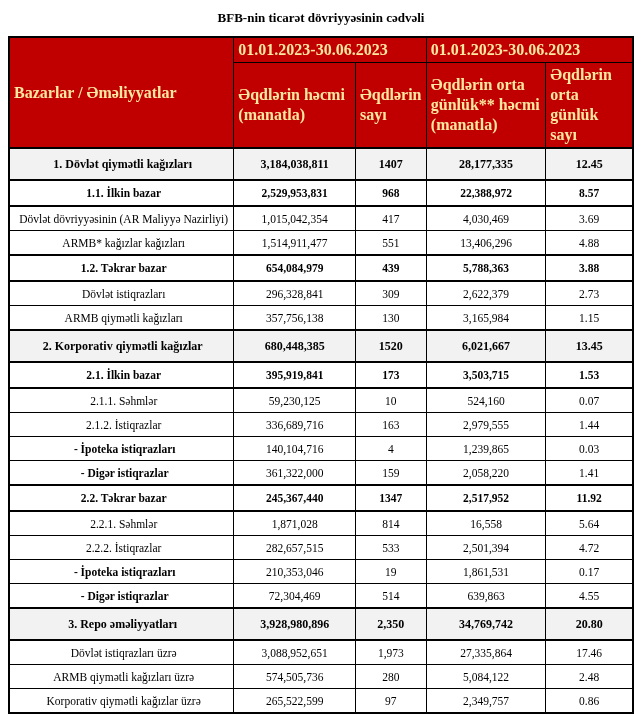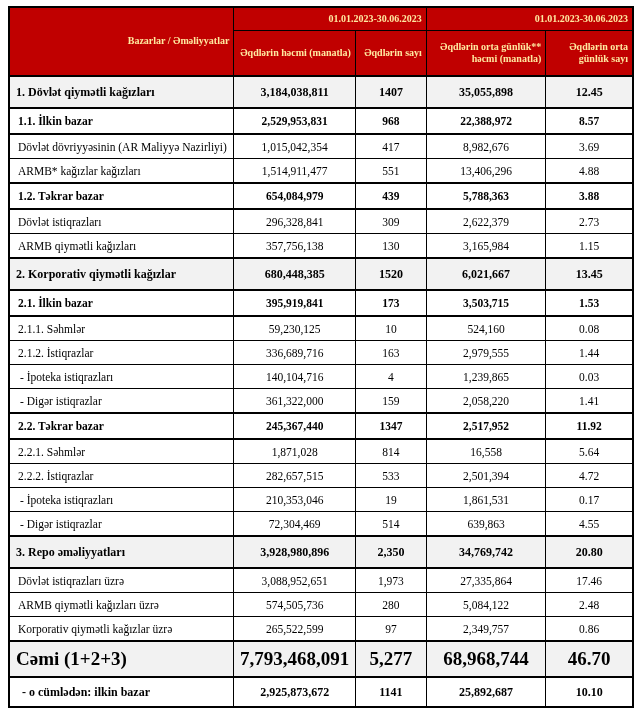--- a/index.html
+++ b/index.html
@@ -35,47 +35,47 @@
   th,td{
     border:1px solid var(--border);
     font-size:11.5px;
     padding:2px 4px;
     vertical-align:middle;
   }
   thead th{
     background:var(--header-bg);
     color:var(--header-text);
     font-weight:bold;
-    text-align:right;
-    font-size:10px;
+    text-align:left;
+    font-size:16px;
     line-height:1.25;
     border:1px solid var(--border);
   }
   thead tr.period-row th{height:18px;}
   thead tr.sub-row th{height:40px;}
   tbody td{height:19px;background:#fff;}
-  tbody td.label-cell{text-align:left;padding-left:8px;margin-left:28px;}
+  tbody td.label-cell{text-align:center;padding-left:8px;margin-left:28px;}
   tbody td.num-cell{text-align:center;}
   tr.row-section td{
     font-weight:bold;
     background:var(--section-bg);
     height:26px;
     border-top:2px solid var(--border);
     border-bottom:2px solid var(--border);
     font-size:12px;
   }
   tr.row-section td.label-cell{padding-left:6px;}
   tr.row-subsection td{
     font-weight:bold;
     border-top:2px solid var(--border);
     border-bottom:2px solid var(--border);
     height:20px;
   }
   tr.row-subsection td.label-cell{}
-  tr.row-dash td.label-cell{padding-left:10px;}
+  tr.row-dash td.label-cell{padding-left:10px;font-weight:bold;}
   tr.row-total td{
     font-weight:bold;
     font-size:19px;
     height:30px;
     background:var(--section-bg);
     border-top:2px solid var(--border);
     border-bottom:2px solid var(--border);
   }
   tr.row-total td.label-cell{padding-left:6px;}
   tr.row-totalsub td{
@@ -83,20 +83,21 @@
     height:24px;
     font-size:12px;
     border-bottom:2px solid var(--border);
   }
   tr.row-totalsub td.label-cell{padding-left:12px;}
 </style>
 </head>
 <body>
 
 <div class="page">
+  <div class="doc-title">BFB-nin ticarət dövriyyəsinin cədvəli</div>
 
   <table class="turnover">
     <colgroup>
       <col class="c-label">
         <col class="c-vol">
         <col class="c-cnt">
         <col class="c-avol">
         <col class="c-acnt">
     </colgroup>
     <thead>
@@ -111,35 +112,35 @@
         <th>Əqdlərin orta günlük** həcmi (manatla)</th>
         <th>Əqdlərin orta günlük sayı</th>
       </tr>
     </thead>
     <tbody>
 
     <tr class="row-section">
           <td class="label-cell">1. Dövlət qiymətli kağızları</td>
           <td class="num-cell">3,184,038,811</td>
           <td class="num-cell">1407</td>
-          <td class="num-cell">35,055,898</td>
+          <td class="num-cell">28,177,335</td>
           <td class="num-cell">12.45</td>
         </tr>
         <tr class="row-subsection">
           <td class="label-cell">1.1. İlkin bazar</td>
           <td class="num-cell">2,529,953,831</td>
           <td class="num-cell">968</td>
           <td class="num-cell">22,388,972</td>
           <td class="num-cell">8.57</td>
         </tr>
         <tr class="row-normal">
           <td class="label-cell">Dövlət dövriyyəsinin (AR Maliyyə Nazirliyi)</td>
           <td class="num-cell">1,015,042,354</td>
           <td class="num-cell">417</td>
-          <td class="num-cell">8,982,676</td>
+          <td class="num-cell">4,030,469</td>
           <td class="num-cell">3.69</td>
         </tr>
         <tr class="row-normal">
           <td class="label-cell">ARMB* kağızlar kağızları</td>
           <td class="num-cell">1,514,911,477</td>
           <td class="num-cell">551</td>
           <td class="num-cell">13,406,296</td>
           <td class="num-cell">4.88</td>
         </tr>
         <tr class="row-subsection">
@@ -175,21 +176,21 @@
           <td class="num-cell">395,919,841</td>
           <td class="num-cell">173</td>
           <td class="num-cell">3,503,715</td>
           <td class="num-cell">1.53</td>
         </tr>
         <tr class="row-normal">
           <td class="label-cell">2.1.1. Səhmlər</td>
           <td class="num-cell">59,230,125</td>
           <td class="num-cell">10</td>
           <td class="num-cell">524,160</td>
-          <td class="num-cell">0.08</td>
+          <td class="num-cell">0.07</td>
         </tr>
         <tr class="row-normal">
           <td class="label-cell">2.1.2. İstiqrazlar</td>
           <td class="num-cell">336,689,716</td>
           <td class="num-cell">163</td>
           <td class="num-cell">2,979,555</td>
           <td class="num-cell">1.44</td>
         </tr>
         <tr class="row-dash">
           <td class="label-cell">- İpoteka istiqrazları</td>

